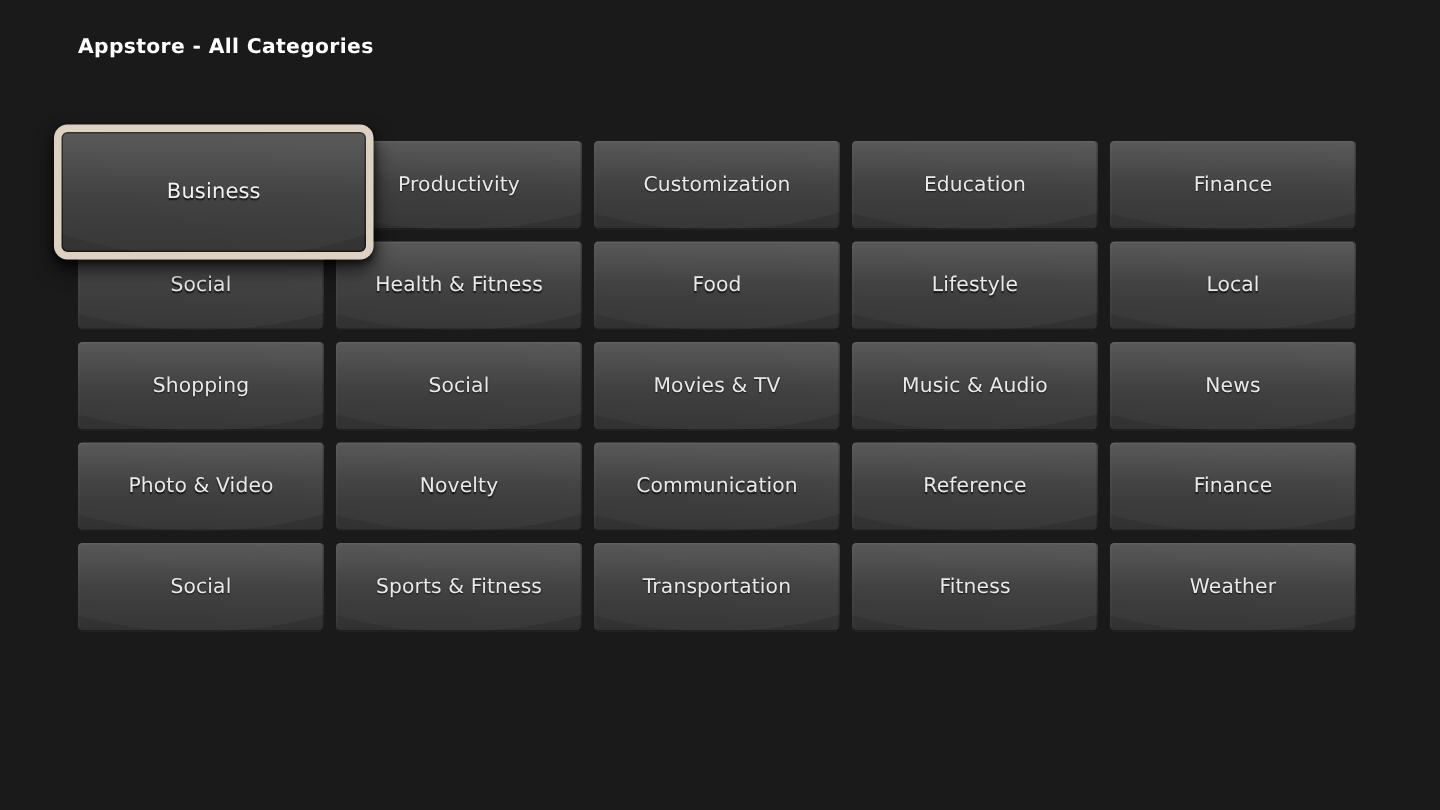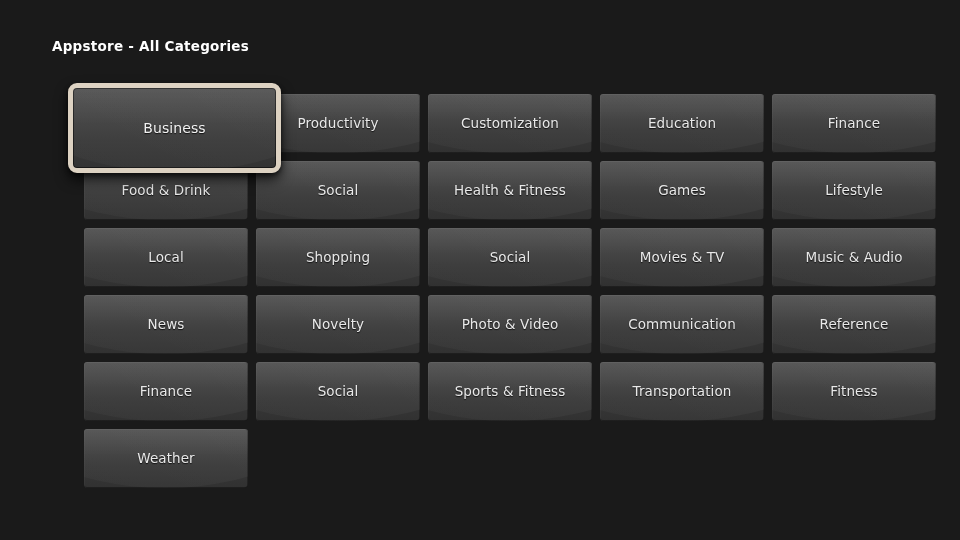--- a/index.html
+++ b/index.html
@@ -20,40 +20,39 @@
     position: relative;
     width: 960px;
     height: 540px;
     background: #1a1a1a;
   }
 
   
   #header {
     position: absolute;
     left: 52px;
-    top: 38px;
+    top: 23px;
     font-size: 13.5px;
     font-weight: bold;
     letter-spacing: 0.25px;
     color: #ffffff;
     white-space: nowrap;
   }
 
   
   #grid {
     position: absolute;
     left: 52px;
     top: 94px;
     width: 856px;
     display: grid;
     grid-template-columns: repeat(5, 172px);
     grid-auto-rows: 59px;
     column-gap: 0px;
     row-gap: 8px;
-    margin-left: 32px;
   }
 
   .cellwrap {
     position: relative;
     width: 172px;
     height: 59px;
   }
 
   
   .tile {
@@ -181,42 +180,35 @@
         <div class="tile">
           <div class="swoosh"></div>
           <div class="sheen"></div>
           <div class="label">Finance</div>
         </div>
       </div>
       <div class="cellwrap">
         <div class="tile">
           <div class="swoosh"></div>
           <div class="sheen"></div>
-          <div class="label">Food &amp; Drink</div>
-        </div>
-      </div>
-      <div class="cellwrap">
-        <div class="tile">
-          <div class="swoosh"></div>
-          <div class="sheen"></div>
           <div class="label">Social</div>
         </div>
       </div>
       <div class="cellwrap">
         <div class="tile">
           <div class="swoosh"></div>
           <div class="sheen"></div>
           <div class="label">Health &amp; Fitness</div>
         </div>
       </div>
       <div class="cellwrap">
         <div class="tile">
           <div class="swoosh"></div>
           <div class="sheen"></div>
-          <div class="label">Games</div>
+          <div class="label">Food</div>
         </div>
       </div>
       <div class="cellwrap">
         <div class="tile">
           <div class="swoosh"></div>
           <div class="sheen"></div>
           <div class="label">Lifestyle</div>
         </div>
       </div>
       <div class="cellwrap">
@@ -258,34 +250,34 @@
         <div class="tile">
           <div class="swoosh"></div>
           <div class="sheen"></div>
           <div class="label">News</div>
         </div>
       </div>
       <div class="cellwrap">
         <div class="tile">
           <div class="swoosh"></div>
           <div class="sheen"></div>
+          <div class="label">Photo &amp; Video</div>
+        </div>
+      </div>
+      <div class="cellwrap">
+        <div class="tile">
+          <div class="swoosh"></div>
+          <div class="sheen"></div>
           <div class="label">Novelty</div>
         </div>
       </div>
       <div class="cellwrap">
         <div class="tile">
           <div class="swoosh"></div>
           <div class="sheen"></div>
-          <div class="label">Photo &amp; Video</div>
-        </div>
-      </div>
-      <div class="cellwrap">
-        <div class="tile">
-          <div class="swoosh"></div>
-          <div class="sheen"></div>
           <div class="label">Communication</div>
         </div>
       </div>
       <div class="cellwrap">
         <div class="tile">
           <div class="swoosh"></div>
           <div class="sheen"></div>
           <div class="label">Reference</div>
         </div>
       </div>

